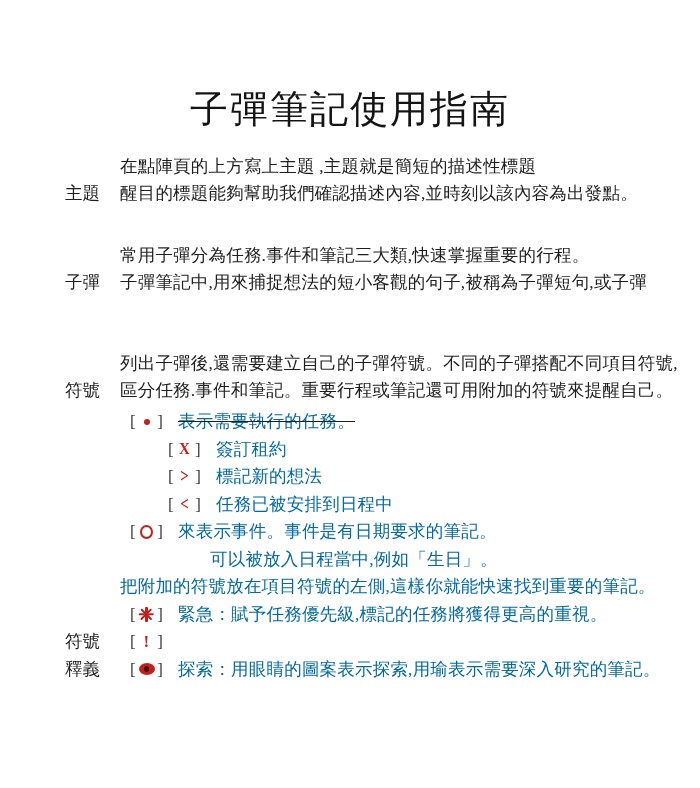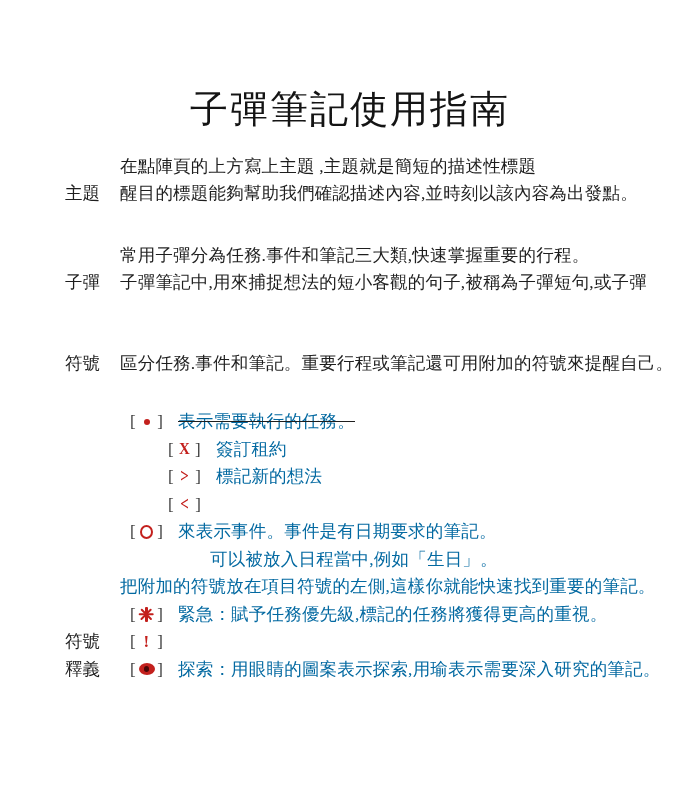--- a/index.html
+++ b/index.html
@@ -60,20 +60,21 @@
     <div class="lab">子彈</div>
     <div class="body">
       <div class="ln">常用子彈分為任務.事件和筆記三大類,快速掌握重要的行程。</div>
       <div class="ln">子彈筆記中,用來捕捉想法的短小客觀的句子,被稱為子彈短句,或子彈</div>
     </div>
   </section>
 
   <section class="sec" style="top:350px">
     <div class="lab">符號</div>
     <div class="body">
+      <div class="ln">列出子彈後,還需要建立自己的子彈符號。不同的子彈搭配不同項目符號,</div>
       <div class="ln">區分任務.事件和筆記。重要行程或筆記還可用附加的符號來提醒自己。</div>
     </div>
   </section>
 
   <section class="sec legend" style="top:408px">
     <div class="lab">
       <div>符號</div>
       <div>釋義</div>
     </div>
     <div class="body">
@@ -104,20 +105,21 @@
         </span>
         <span class="txt">標記新的想法</span>
       </div>
 
       <div class="lrow ind2">
         <span class="symgrp">
           <span class="brk">[</span>
           <span class="sym glyph-lt">&lt;</span>
           <span class="brk">]</span>
         </span>
+        <span class="txt">任務已被安排到日程中</span>
       </div>
 
       <div class="lrow ind1">
         <span class="symgrp">
           <span class="brk">[</span>
           <span class="sym circle"></span>
           <span class="brk">]</span>
         </span>
         <span class="txt">來表示事件。事件是有日期要求的筆記。</span>
       </div>

